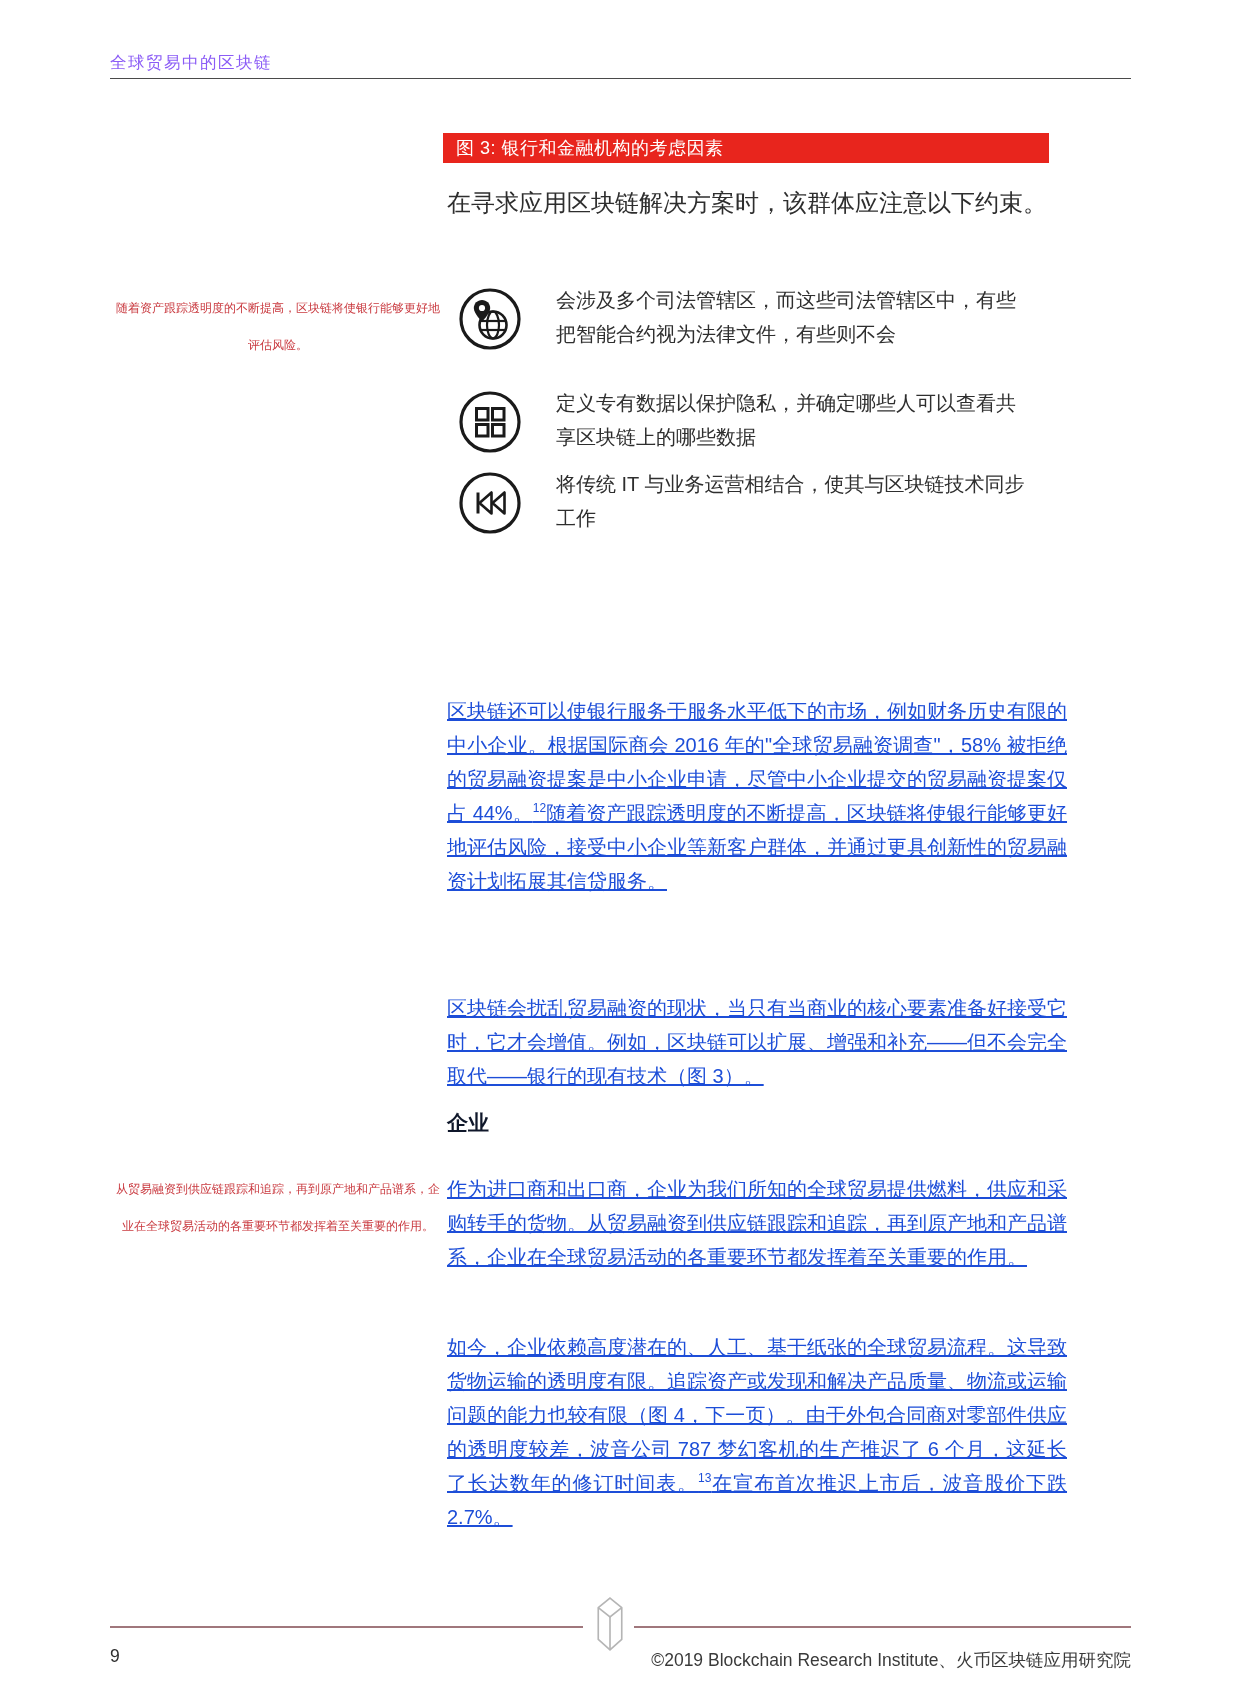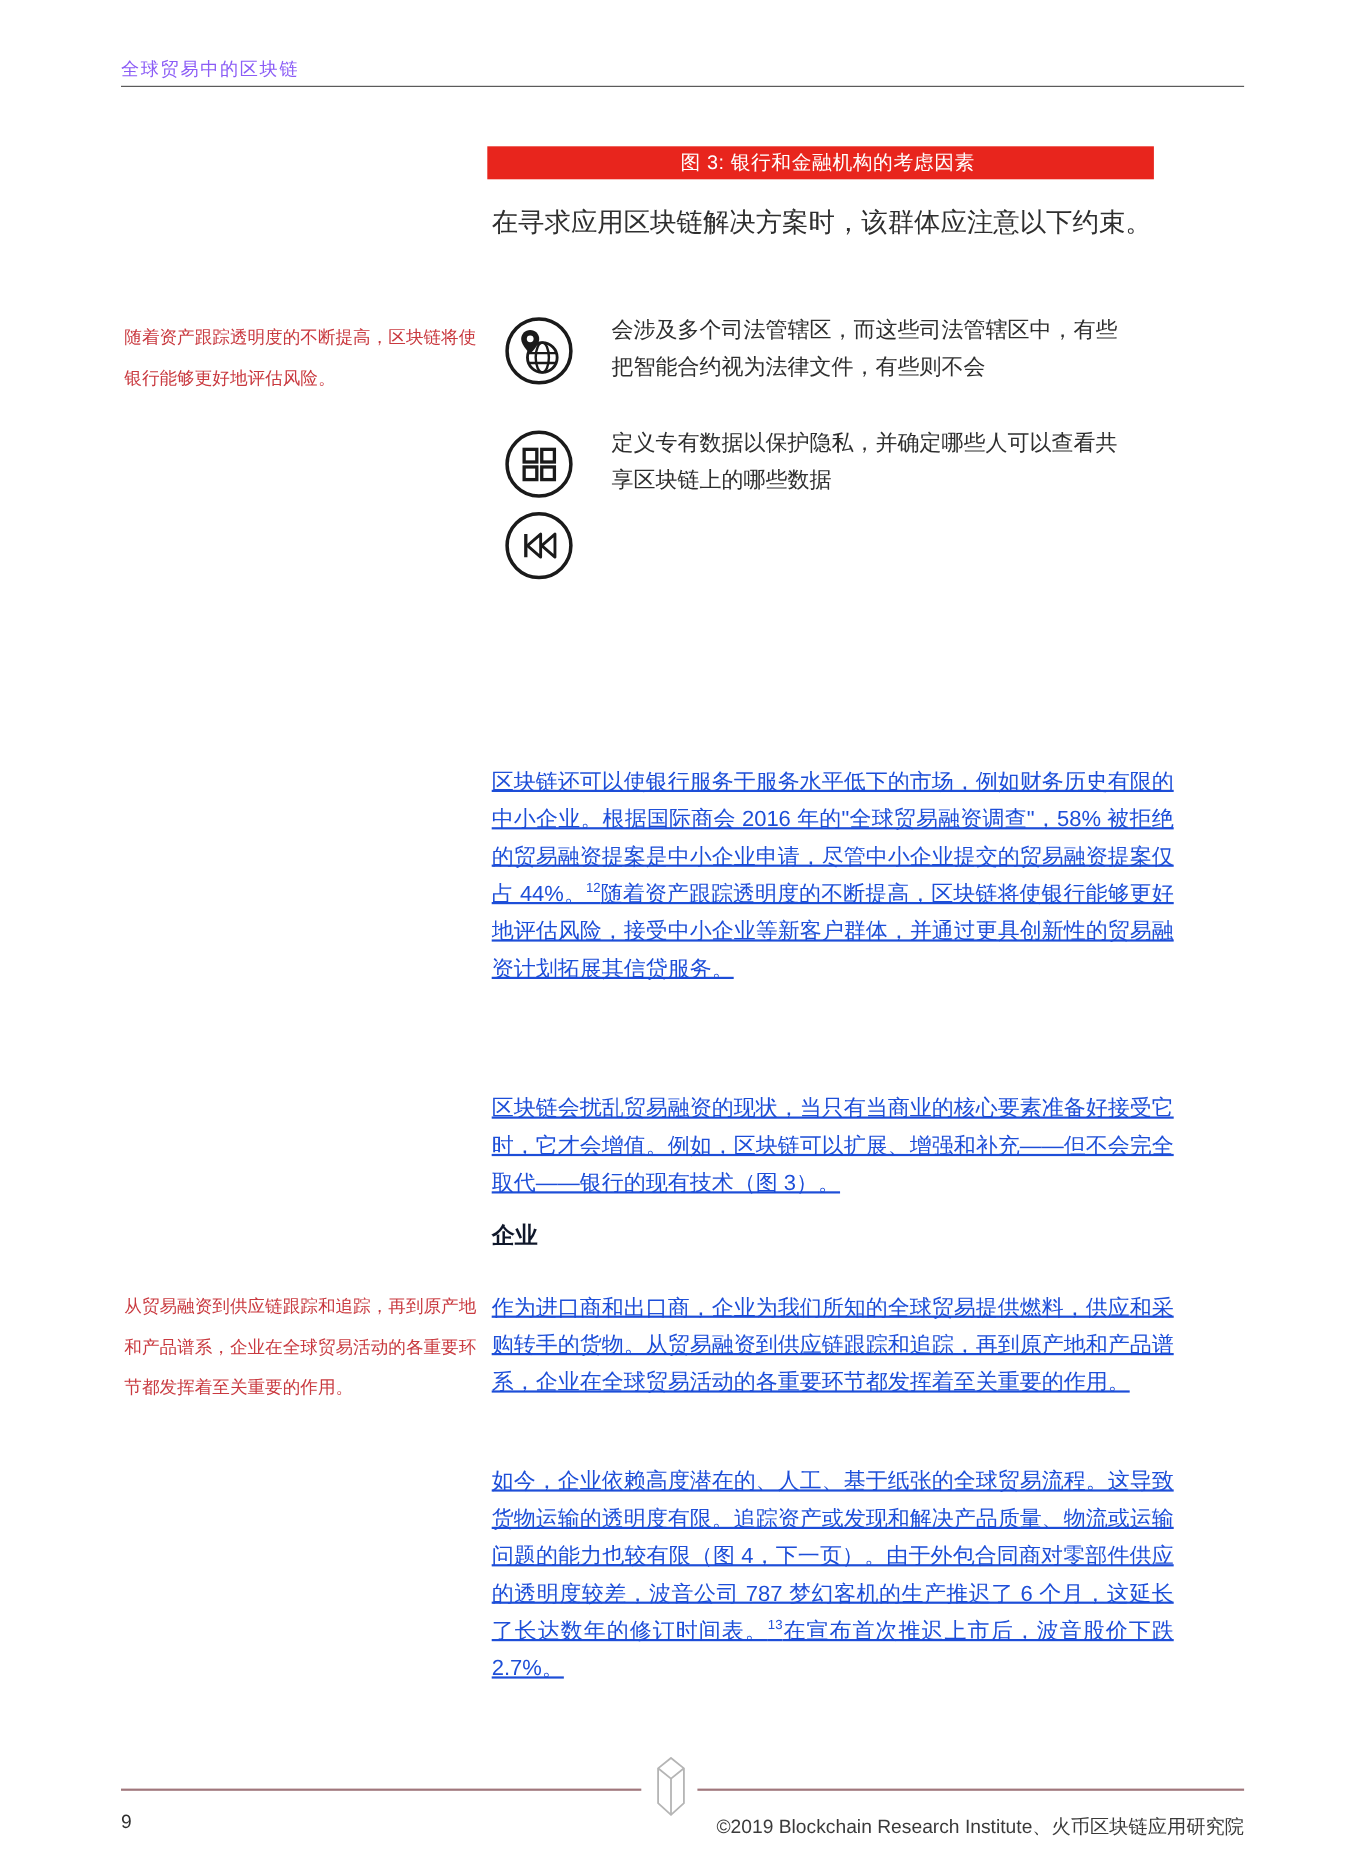--- a/index.html
+++ b/index.html
@@ -16,29 +16,29 @@
     left:110px;top:52px;
     font-size:16.5px;letter-spacing:1.5px;color:#8b5cf6;
   }
   .header-rule{
     left:110px;top:78px;width:1021px;height:0;
     border-top:1.6px solid #4a4a4a;
   }
   .figure-banner{
     left:443px;top:133px;width:593px;height:30px;
     color:#ffffff;font-size:18px;line-height:30px;
-    padding-left:13px;letter-spacing:.5px;text-align:center;
+    padding-left:13px;letter-spacing:.5px;
   }
   .intro-text{
     left:447px;top:186px;width:640px;
     font-size:24px;line-height:34px;color:#2e2e2e;
   }
   .side-note{
     left:113px;width:330px;
-    font-size:16px;line-height:36.5px;
+    font-size:12px;line-height:36.5px;text-align:center;
   }
   .side-note-1{top:290px;}
   .side-note-2{top:1171px;}
   .consider-row{
     left:458px;width:604px;
     display:flex;align-items:flex-end;gap:34px;
   }
   .consider-row .icon{width:64px;height:64px;flex:0 0 64px;}
   .consider-row .ctext{
     font-size:20px;line-height:34px;color:#2e2e2e;
@@ -115,20 +115,22 @@
 
   <div class="abs consider-row row-3">
     <span class="icon">
       <svg width="64" height="64" viewBox="0 0 64 64" fill="none" stroke="#1a1a1a">
         <circle cx="32" cy="32" r="29" stroke-width="3.2"></circle>
         <line x1="20" y1="21.5" x2="20" y2="42.5" stroke-width="3"></line>
         <polygon points="33.5,21.5 33.5,42.5 21.5,32" stroke-width="2.6" stroke-linejoin="round"></polygon>
         <polygon points="46.5,21.5 46.5,42.5 34.5,32" stroke-width="2.6" stroke-linejoin="round"></polygon>
       </svg>
     </span>
+    <span class="ctext">将传统 IT 与业务运营相结合，使其与区块链技术同步
+工作</span>
   </div>
 
 
   <div class="abs para p1"><span>区块链还可以使银行服务于服务水平低下的市场，例如财务历史有限的中小企业。根据国际商会 2016 年的"全球贸易融资调查"，58% 被拒绝的贸易融资提案是中小企业申请，尽管中小企业提交的贸易融资提案仅占 44%。</span><sup>12</sup><span>随着资产跟踪透明度的不断提高，区块链将使银行能够更好地评估风险，接受中小企业等新客户群体，并通过更具创新性的贸易融资计划拓展其信贷服务。</span></div>
 
   <div class="abs para p2">区块链会扰乱贸易融资的现状，当只有当商业的核心要素准备好接受它时，它才会增值。例如，区块链可以扩展、增强和补充——但不会完全取代——银行的现有技术（图 3）。</div>
 
   <div class="abs section-heading" style="color:#0f172a;">企业</div>
 
   <div class="abs para p3">作为进口商和出口商，企业为我们所知的全球贸易提供燃料，供应和采购转手的货物。从贸易融资到供应链跟踪和追踪，再到原产地和产品谱系，企业在全球贸易活动的各重要环节都发挥着至关重要的作用。</div>

